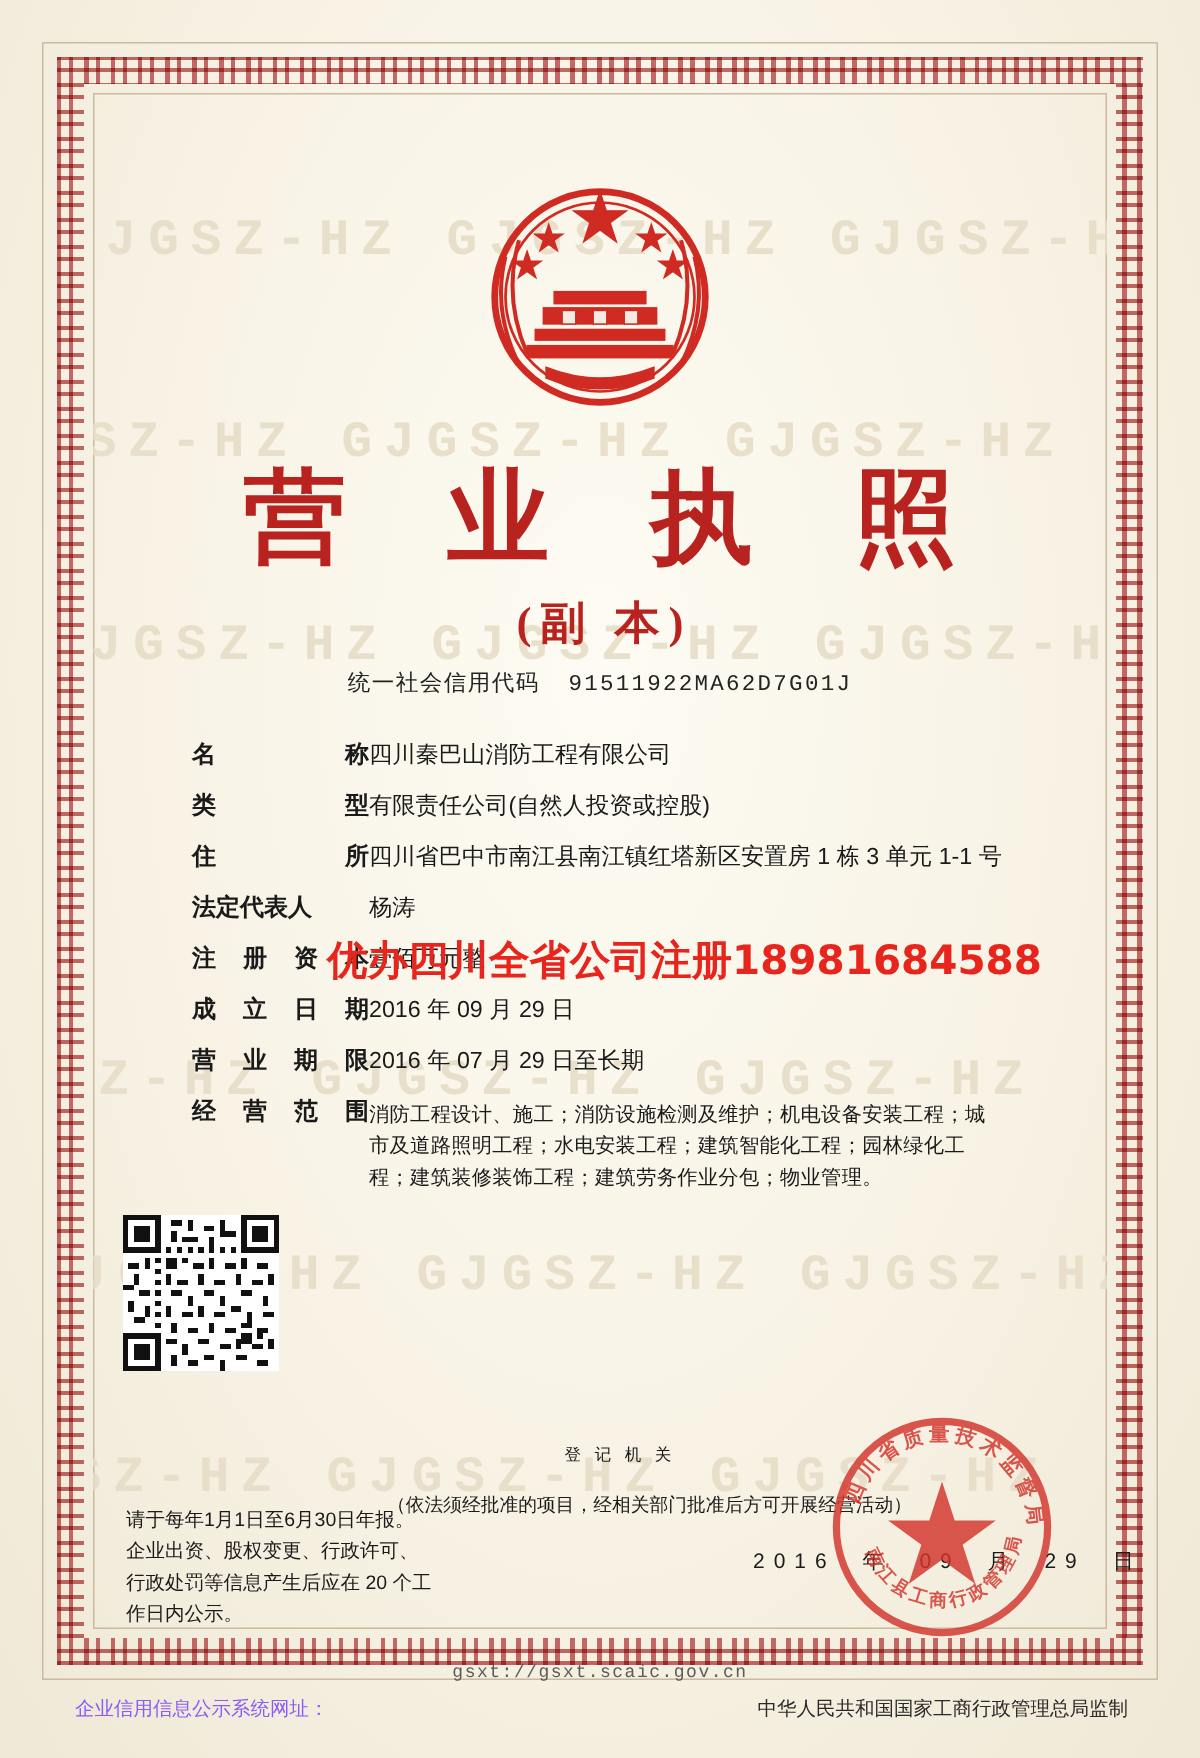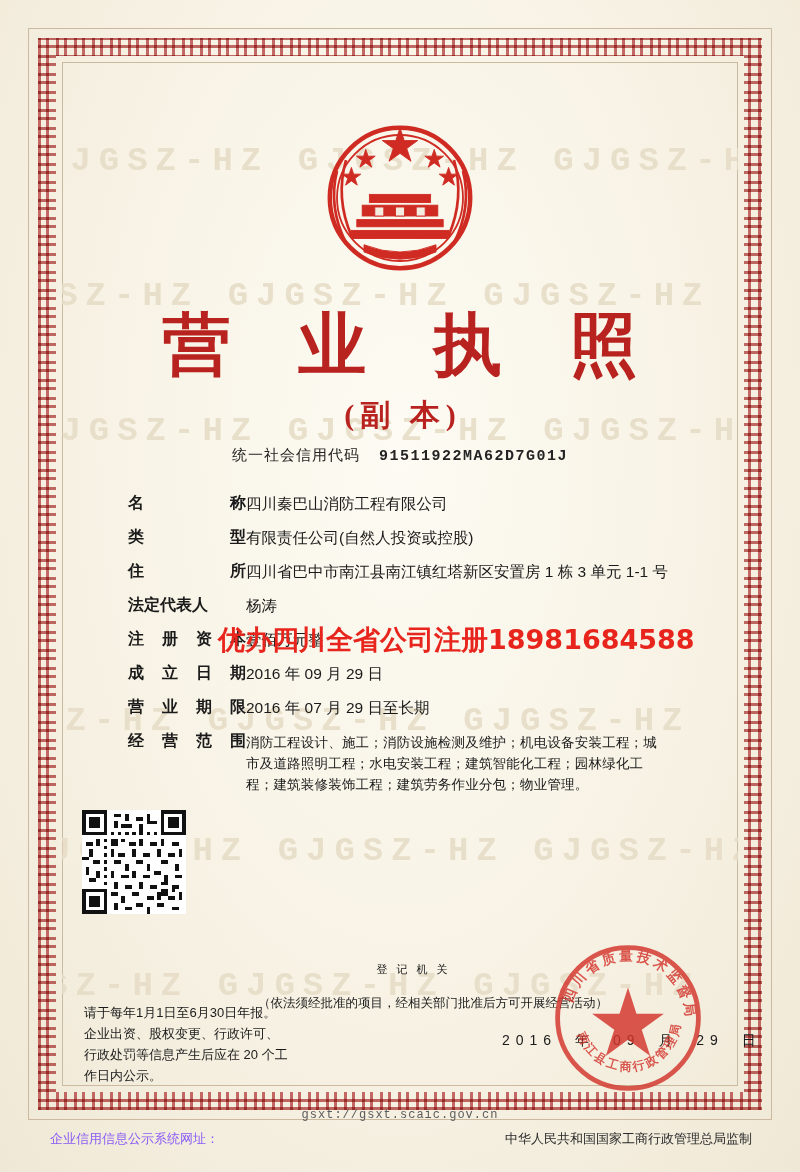--- a/index.html
+++ b/index.html
@@ -326,21 +326,21 @@
         <path d="M60 152 Q100 168 140 152 L140 160 Q100 176 60 160 Z"></path>
       </g>
     </svg>
   </div>
 
   <div class="title">营 业 执 照</div>
   <div class="subtitle">(副 本)</div>
 
   <div class="credit-code">
     <span>统一社会信用代码</span>
-    <span class="code-val" style="margin-left:14px;font-weight:bold;">91511922MA62D7G01J</span>
+    <span class="code-val" style="margin-left:14px;">91511922MA62D7G01J</span>
   </div>
 
   <div class="fields">
 
     <div class="field-row">
       <div class="field-label">
         <span>名</span>
         <span>称</span>
       </div>
       <div class="field-value">四川秦巴山消防工程有限公司</div>

